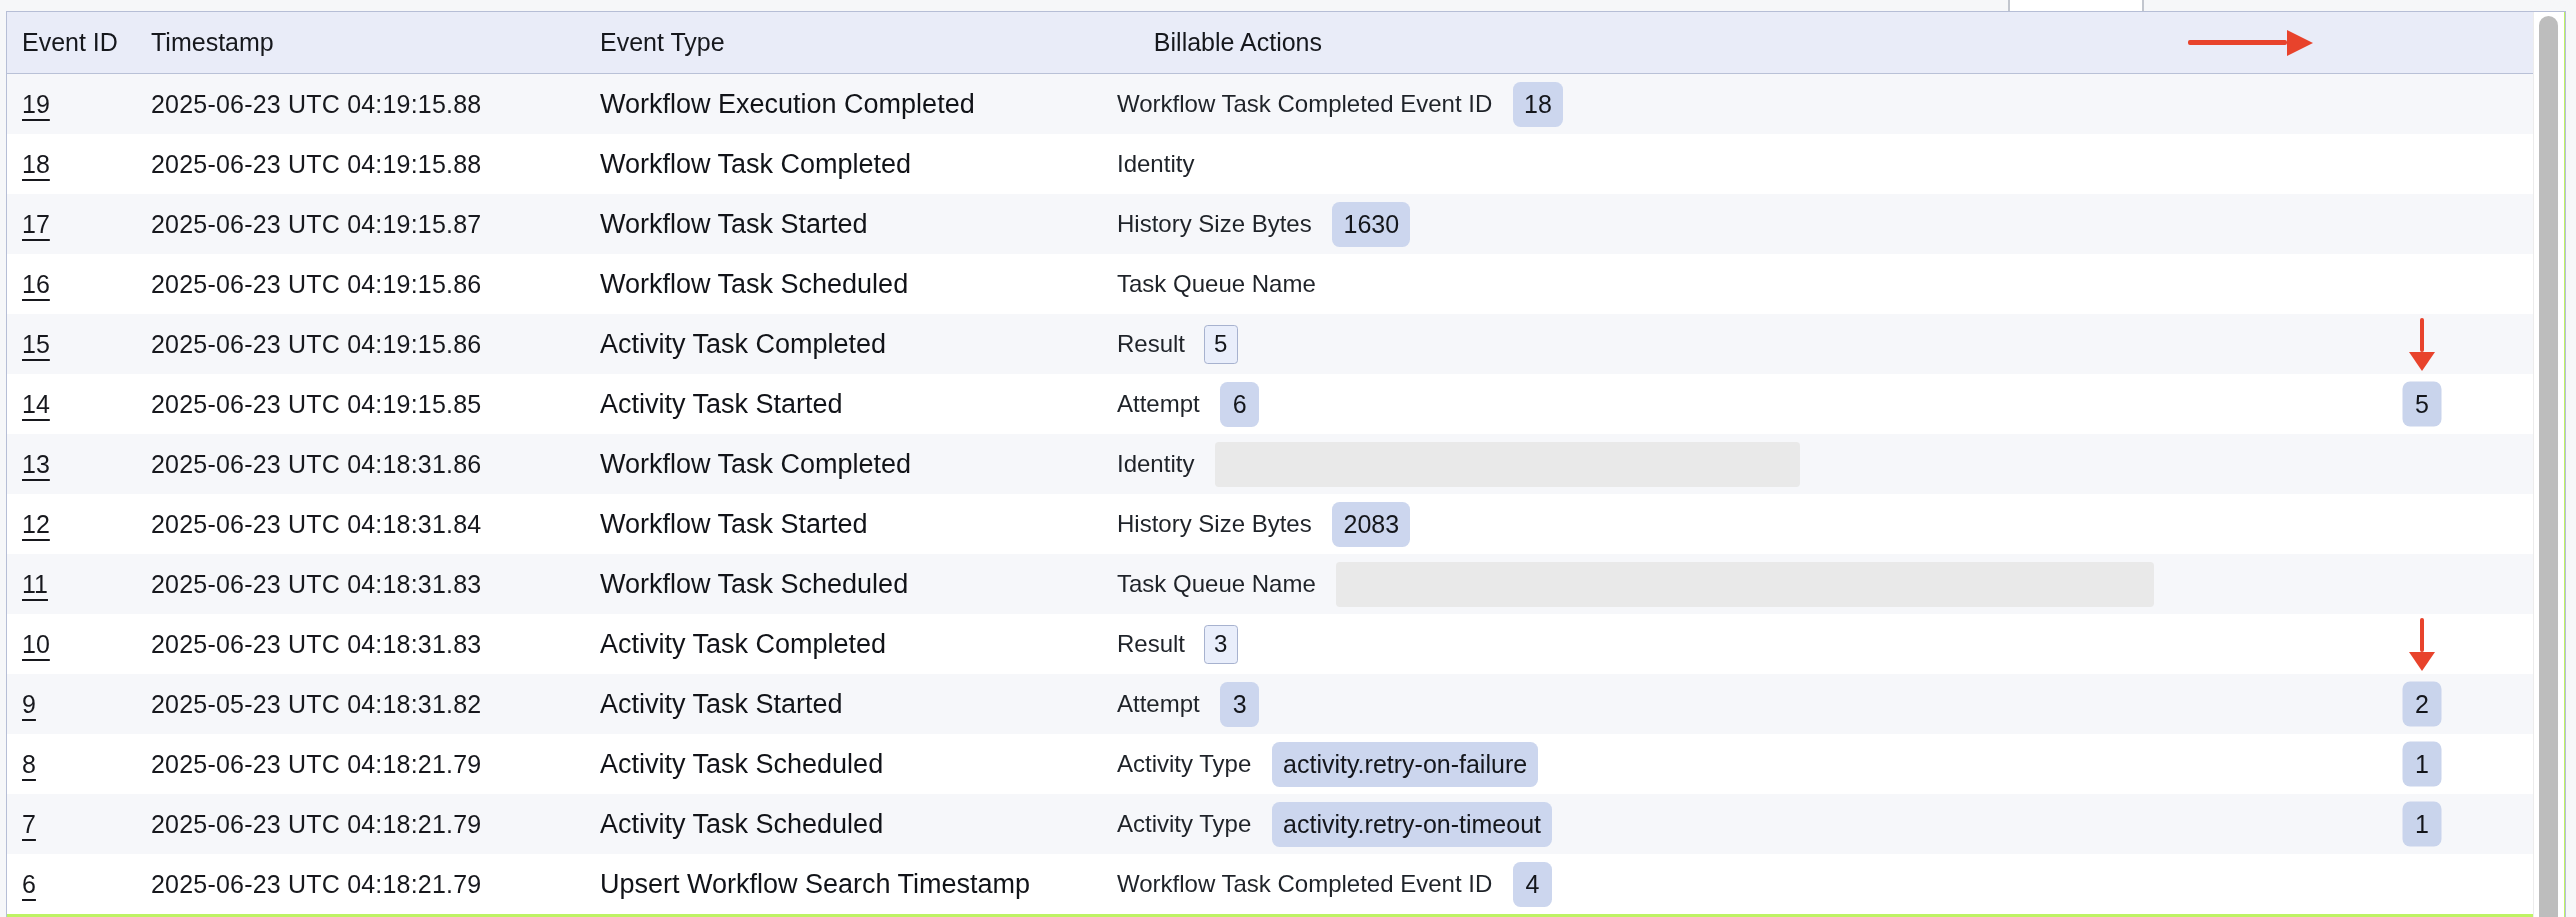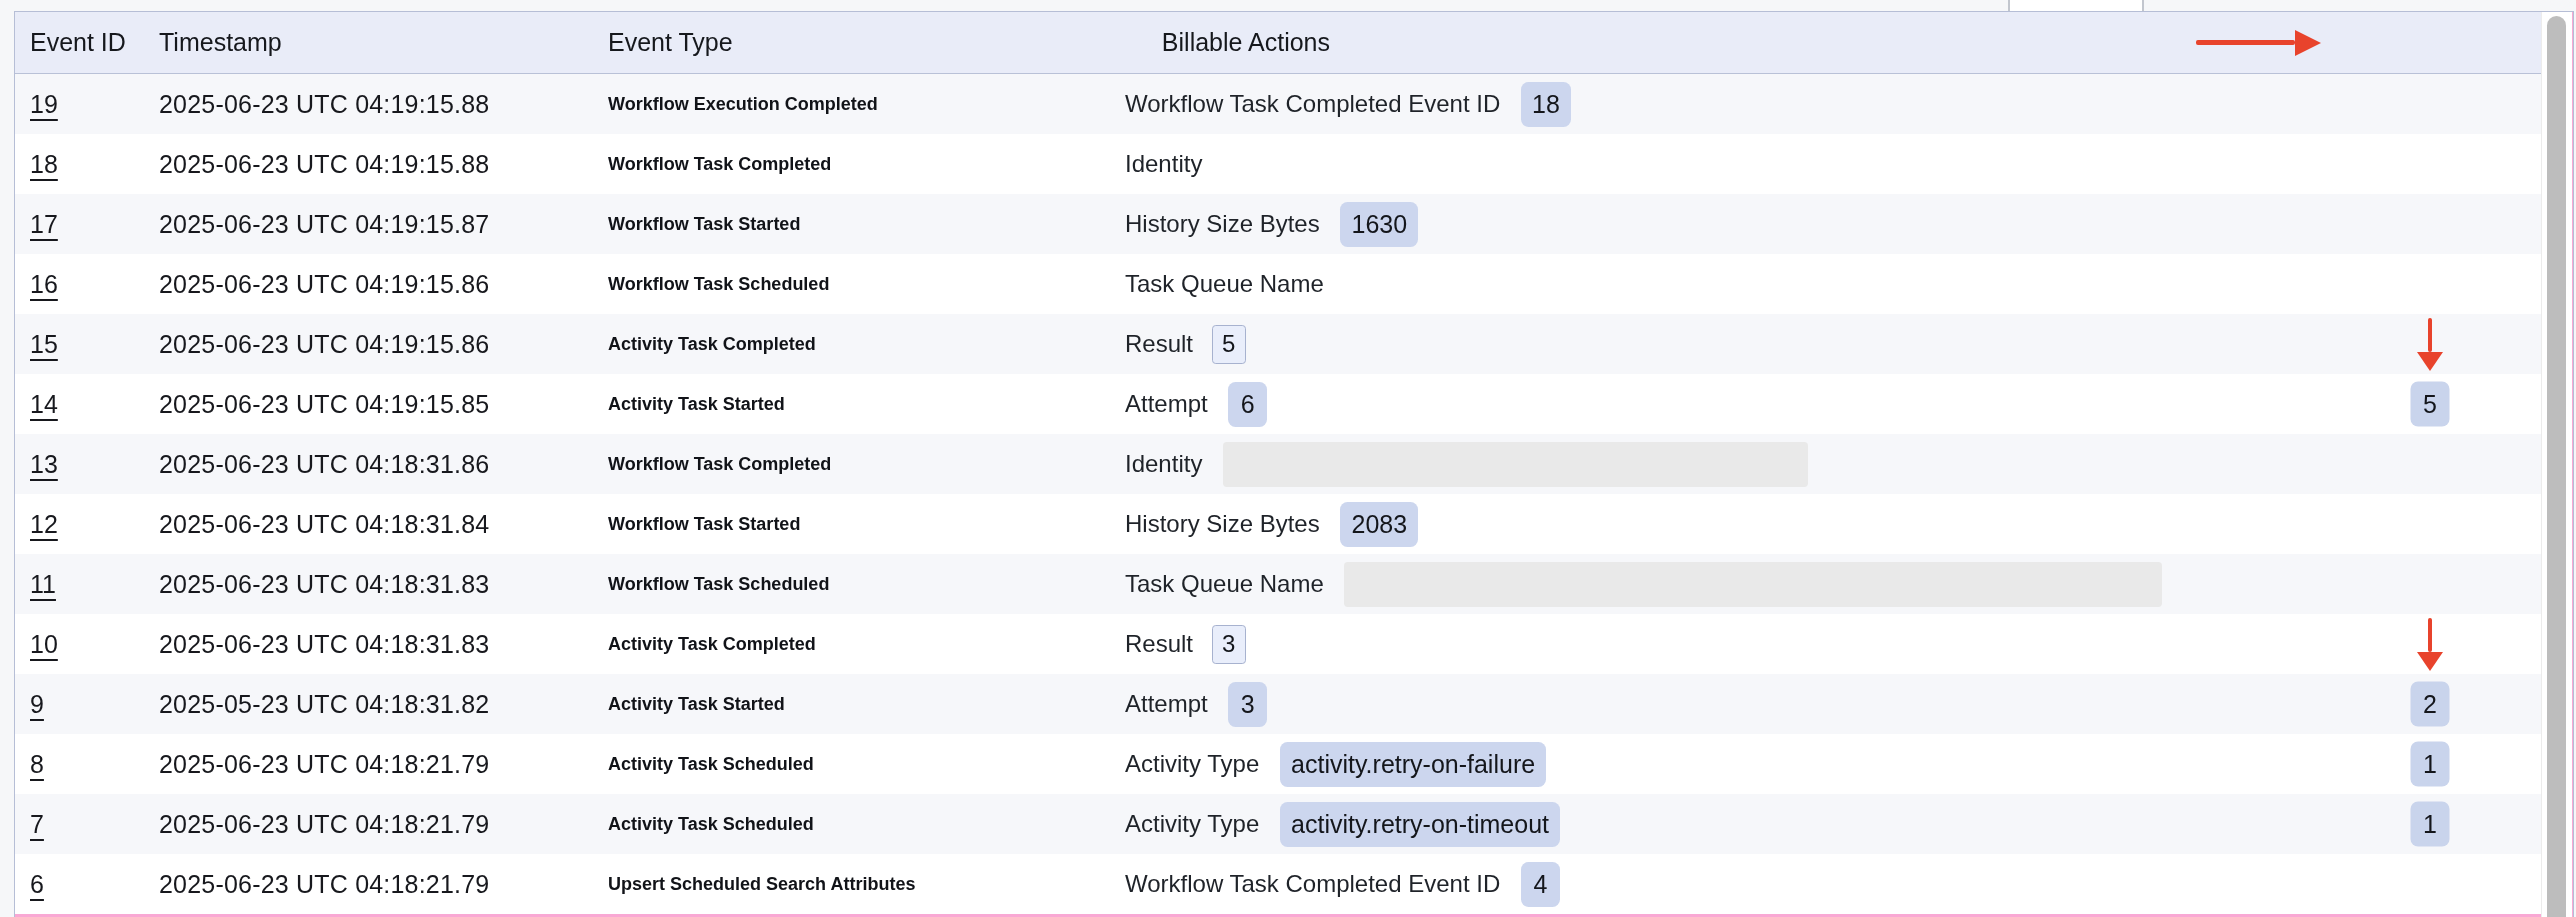--- a/index.html
+++ b/index.html
@@ -11,22 +11,22 @@
     color:#17181d;
   }
   
   .topbar { position:absolute; left:0; top:0; width:2576px; height:11.2px; background:#f6f7f9; }
   .topbar-button-stub {
     position:absolute; left:2008px; top:0; width:136px; height:11.2px;
     background:#ffffff; border-left:2.8px solid #c2c6ce; border-right:2.8px solid #c2c6ce;
   }
   
   .table {
-    position:absolute; left:14px; top:11.2px; width:2560px; height:907px;
-    border:1.9px solid #b6bed6; border-bottom:none; background:#f9a8d4;
+    position:absolute; left:6px; top:11.2px; width:2560px; height:907px;
+    border:1.9px solid #b6bed6; border-bottom:none; background:#bef264;
     display:flex;
   }
   .content { width:2526px; position:relative; }
   
   .thead {
     position:relative; height:62px; background:#e9ecf8; border-bottom:1.9px solid #b9c1d7;
     display:flex; align-items:center; padding-left:15px;
     font-size:25px; font-weight:500; color:#16181d;
   }
   .cell-id   { width:129px; flex:none; }
@@ -45,21 +45,21 @@
   
   .row {
     height:60px; display:flex; align-items:center; padding-left:15px; background:#ffffff;
   }
   .row.striped { background:#f6f7fa; }
   .event-id-link {
     font-size:25px; color:#17181d; text-decoration:underline;
     text-underline-offset:5.6px; text-decoration-thickness:1.9px; cursor:pointer;
   }
   .ts-text { font-size:25px; color:#17181d; letter-spacing:0.2px; }
-  .type-text { font-size:18px; font-weight:700; color:#111318; }
+  .type-text { font-size:27px; font-weight:400; color:#111318; }
   .detail-label { font-size:24px; color:#1f2329; white-space:nowrap; }
   .chip {
     display:inline-flex; align-items:center; justify-content:center;
     margin-left:20.6px; padding:0 11.2px; height:45px; min-width:39px;
     background:#ccd6ee; border-radius:7.5px; font-size:25px; color:#14161b; white-space:nowrap;
   }
   .chip.outlined {
     background:#e9eefb; border:1.9px solid #a7b2cf; border-radius:3.7px;
     height:39px; min-width:34px; padding:0 7.5px; margin-left:18.7px; font-size:24px;
   }
@@ -240,21 +240,21 @@
               <span class="detail-label">Activity Type</span>
               <span class="chip">activity.retry-on-timeout</span>
             </div>
             <div class="cell-billable">
               <span class="billable-chip">1</span>
             </div>
           </div>
           <div class="row">
             <div class="cell-id"><a class="event-id-link">6</a></div>
             <div class="cell-ts"><span class="ts-text">2025-06-23 UTC 04:18:21.79</span></div>
-            <div class="cell-type"><span class="type-text">Upsert Scheduled Search Attributes</span></div>
+            <div class="cell-type"><span class="type-text">Upsert Workflow Search Timestamp</span></div>
             <div class="cell-details">
               <span class="detail-label">Workflow Task Completed Event ID</span>
               <span class="chip">4</span>
             </div>
             <div class="cell-billable"></div>
           </div>
         </div>
 
     </div>
 

